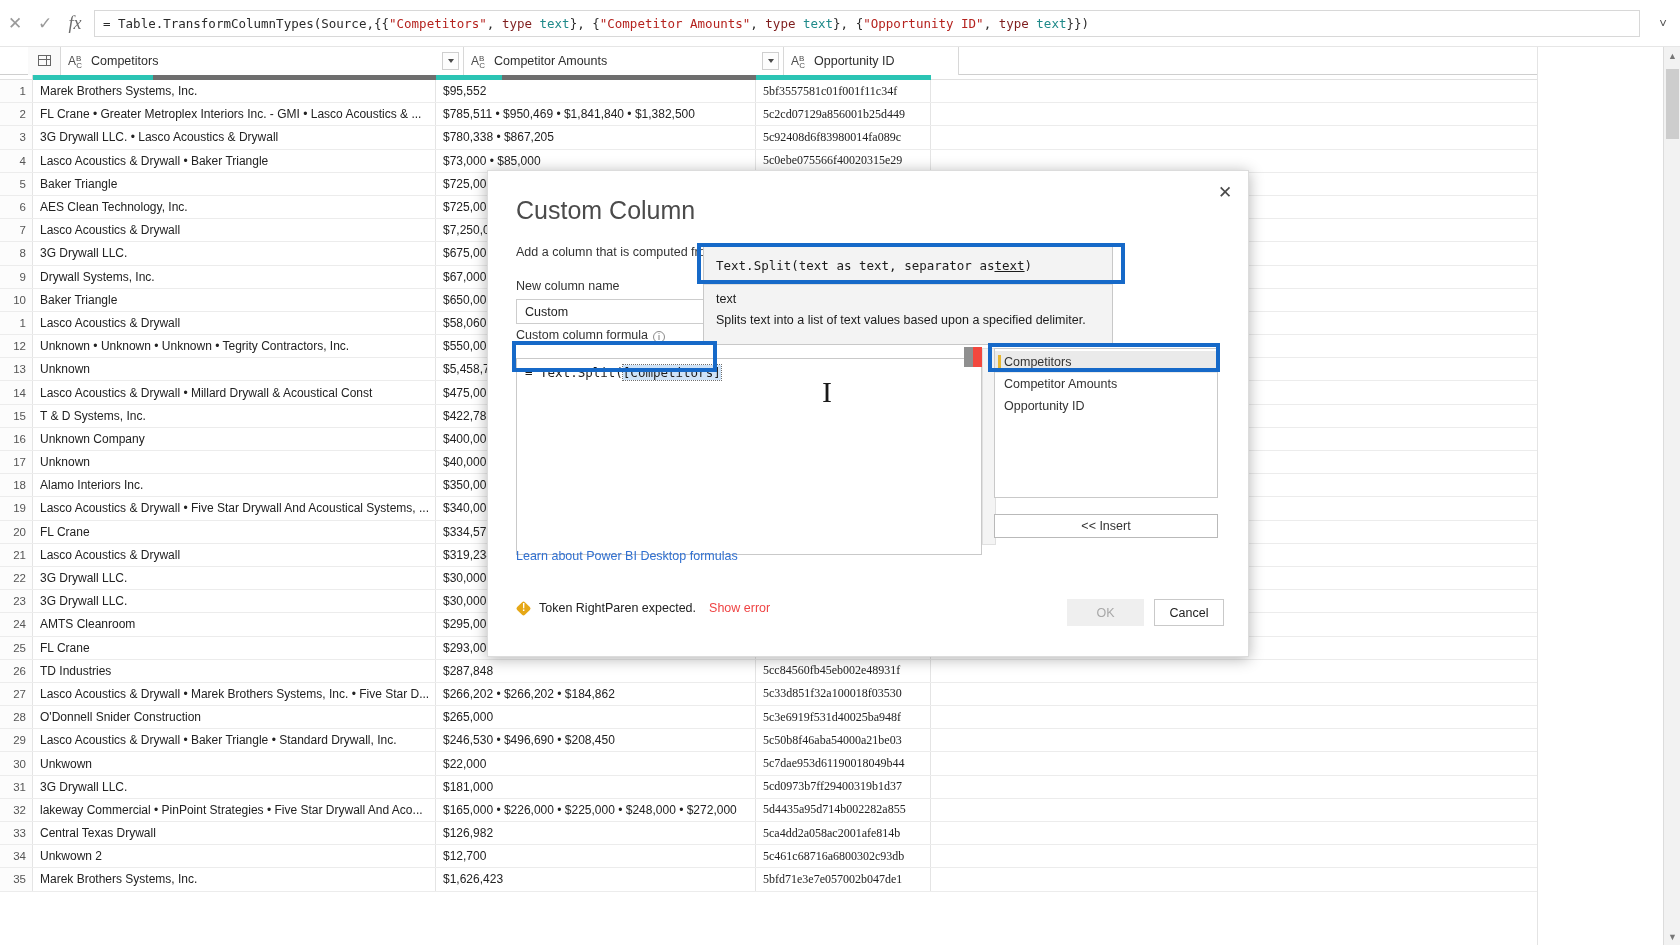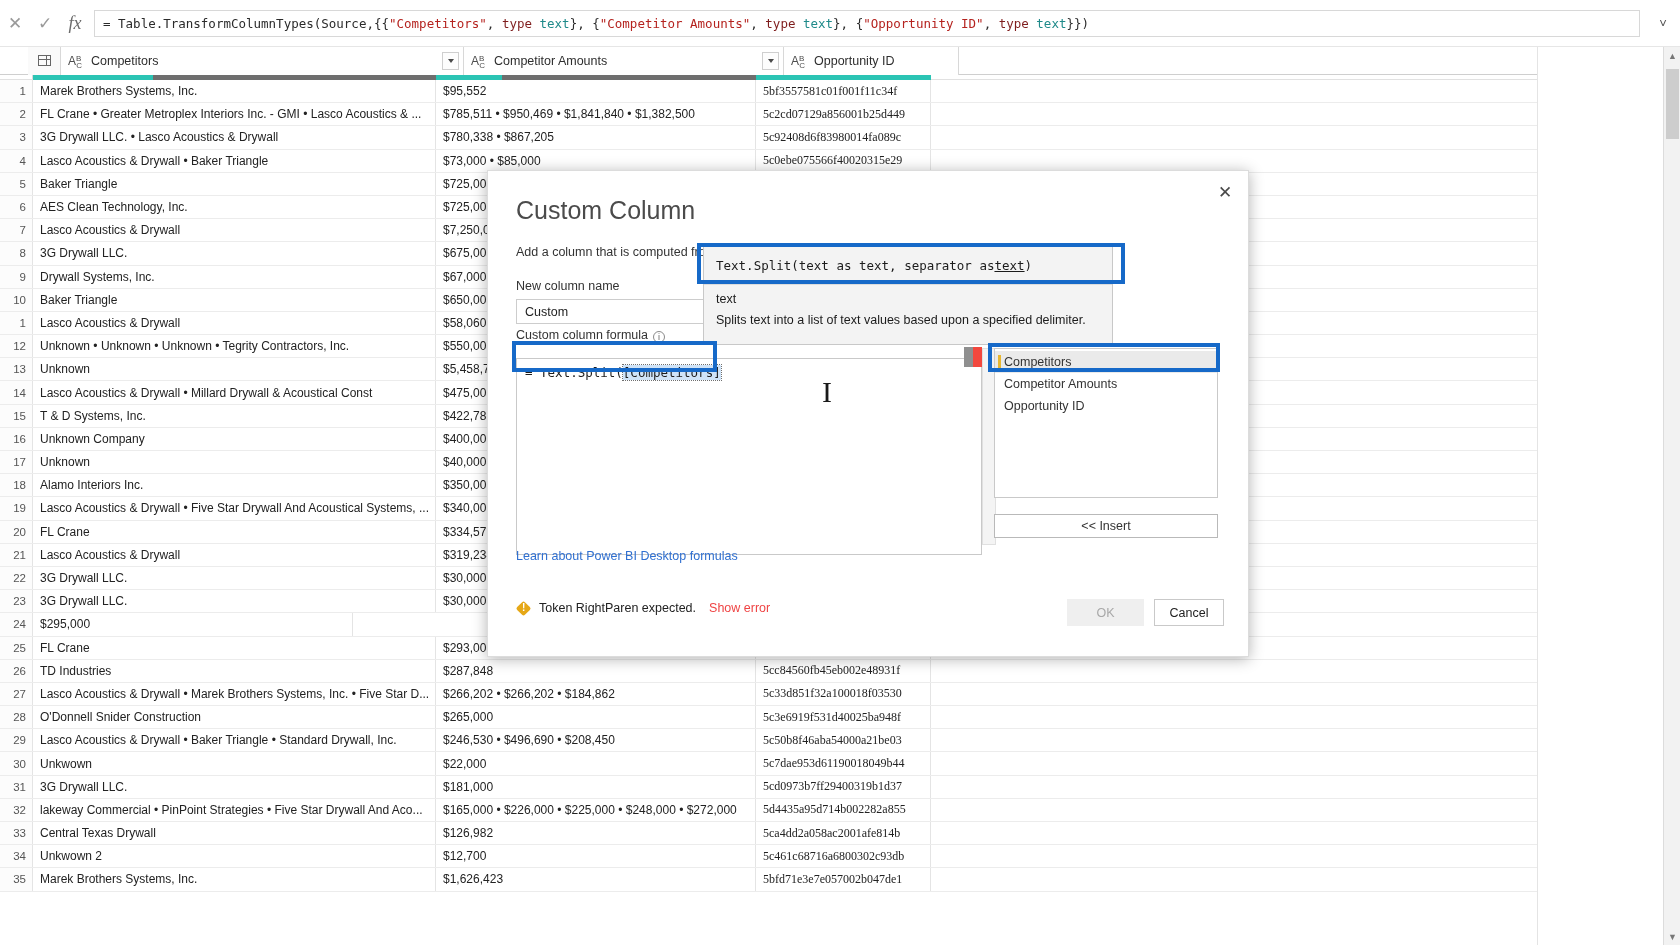--- a/index.html
+++ b/index.html
@@ -588,20 +588,21 @@
           <div class="cell c3"></div>
         </div>
         <div class="row">
           <div class="cell-num">23</div>
           <div class="cell c1">3G Drywall LLC.</div>
           <div class="cell c2">$30,000</div>
           <div class="cell c3"></div>
         </div>
         <div class="row">
           <div class="cell-num">24</div>
+          <div class="cell c1">AMTS Cleanroom</div>
           <div class="cell c2">$295,000</div>
           <div class="cell c3"></div>
         </div>
         <div class="row">
           <div class="cell-num">25</div>
           <div class="cell c1">FL Crane</div>
           <div class="cell c2">$293,000</div>
           <div class="cell c3"></div>
         </div>
         <div class="row">

